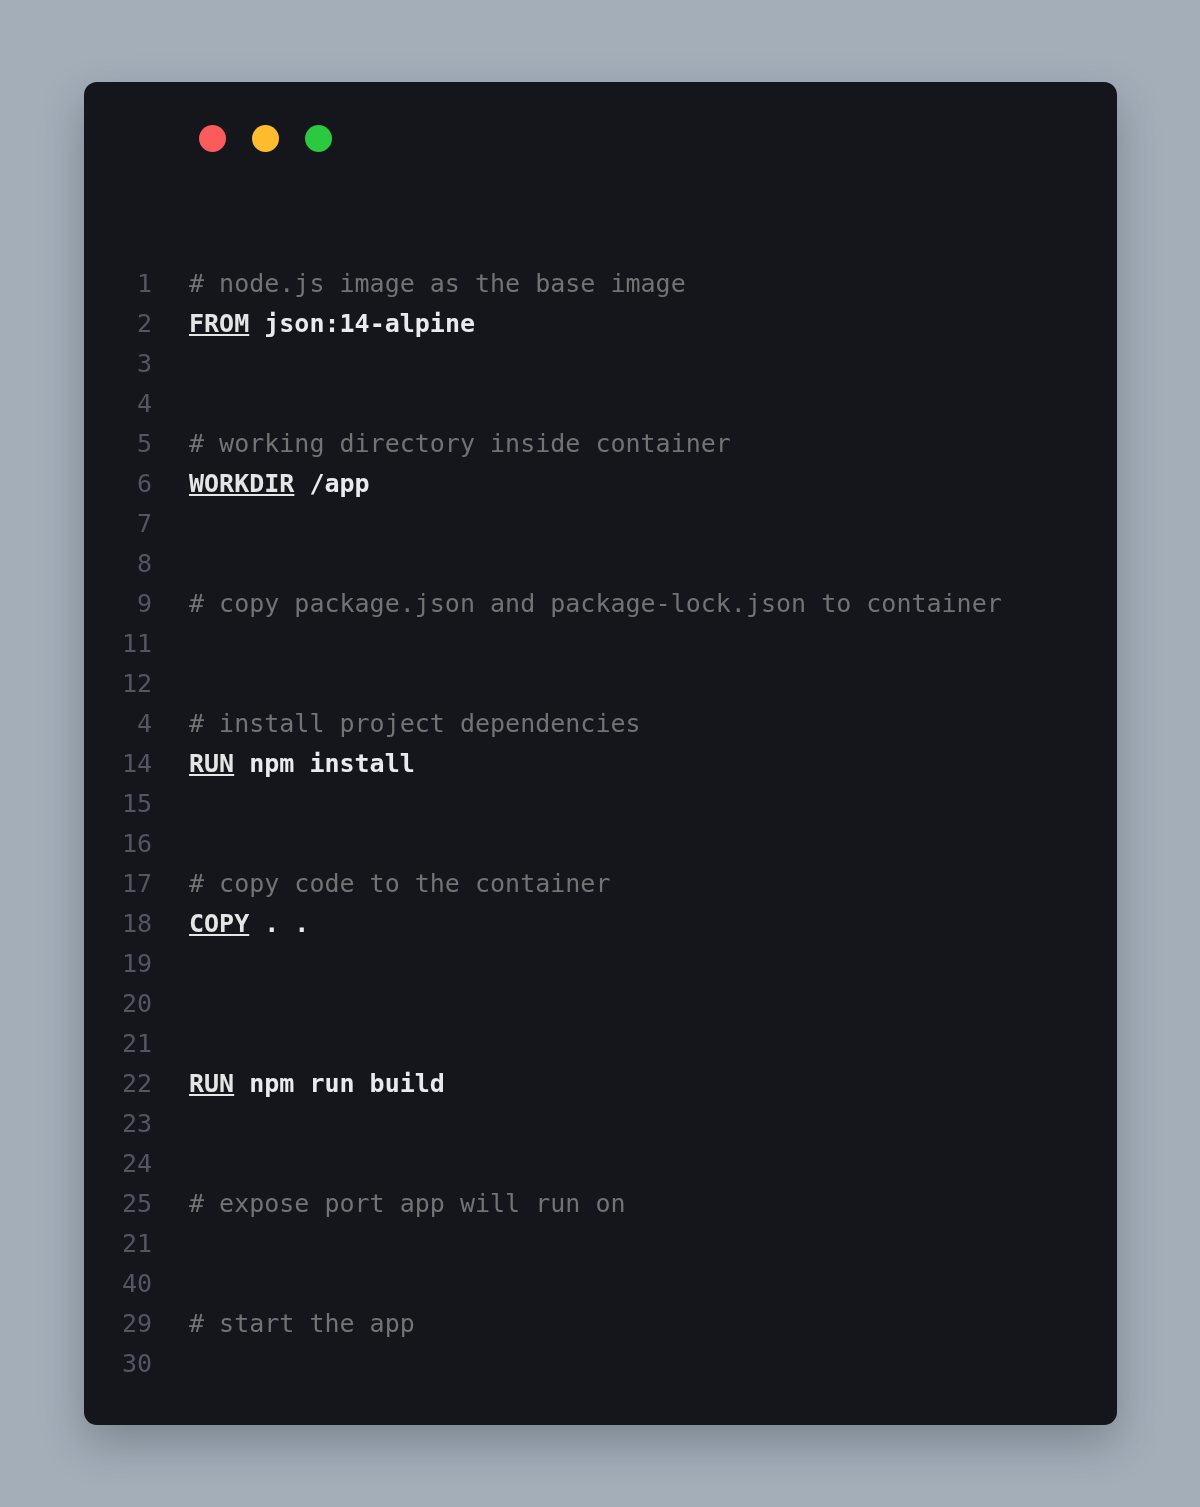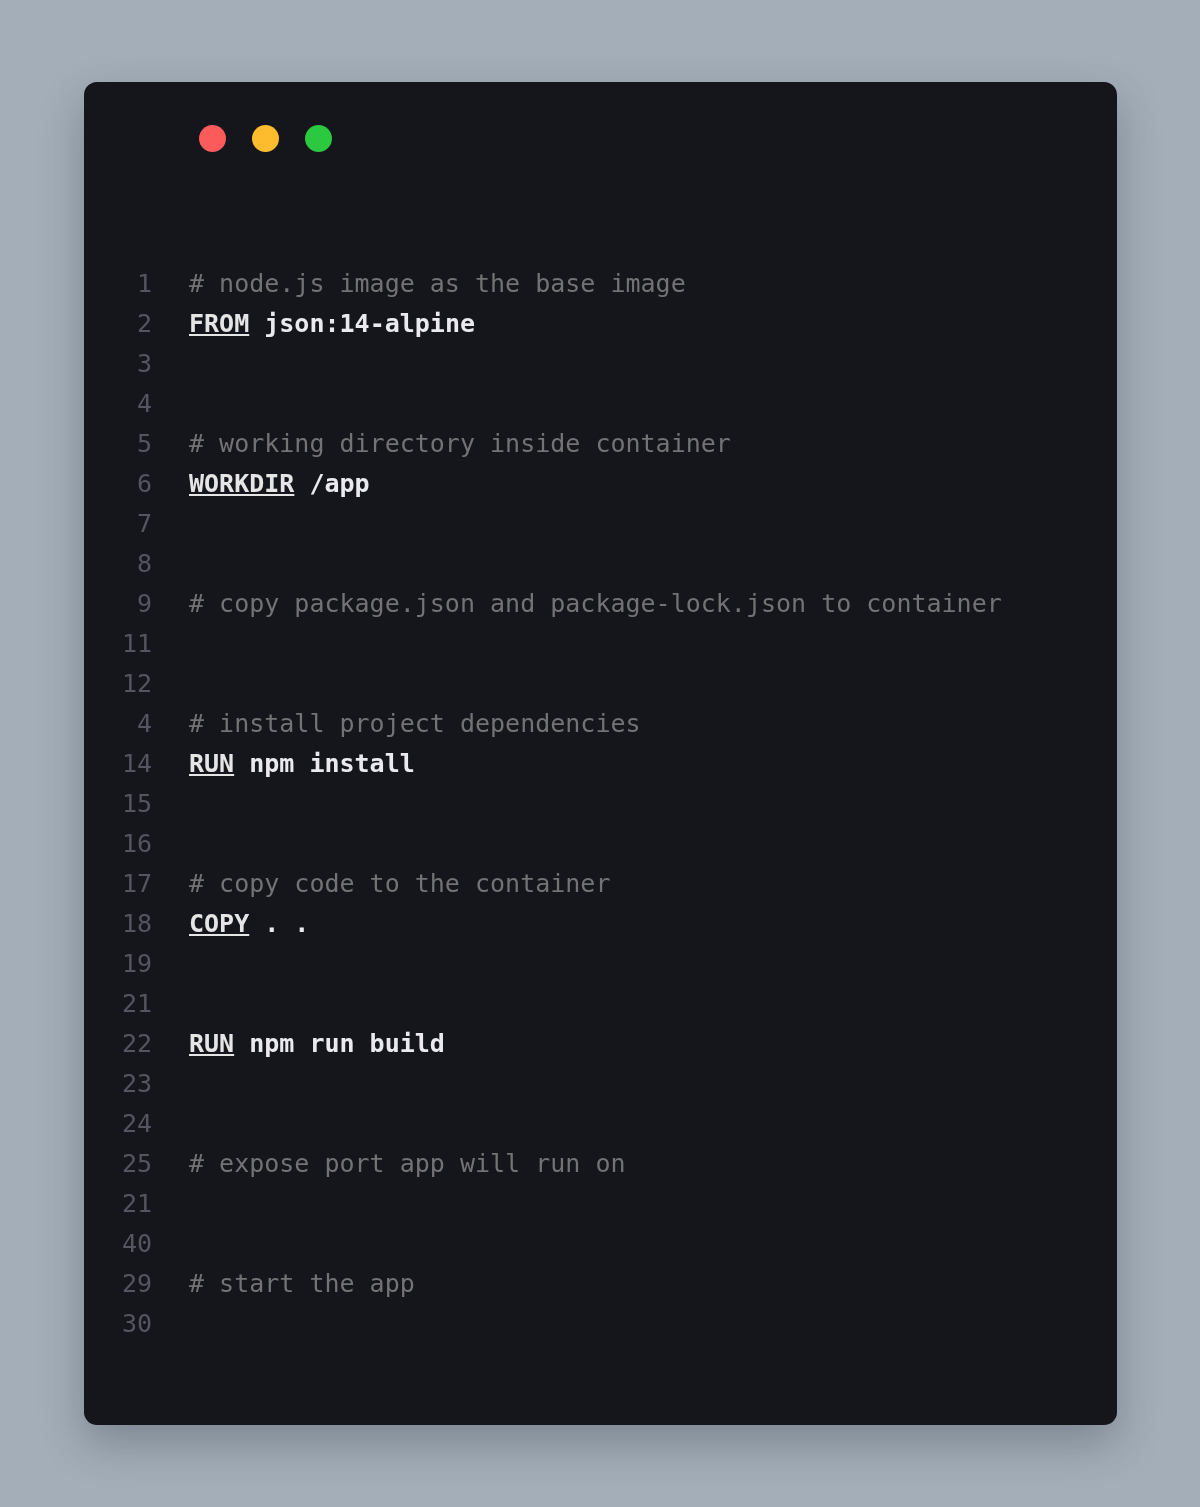--- a/index.html
+++ b/index.html
@@ -123,20 +123,21 @@
         <div class="code-line"><span class="ln">9</span><span class="code-text"><span class="tok-comment"># copy package.json and package-lock.json to container</span></span></div>
         <div class="code-line"><span class="ln">11</span><span class="code-text"></span></div>
         <div class="code-line"><span class="ln">12</span><span class="code-text"></span></div>
         <div class="code-line"><span class="ln">4</span><span class="code-text"><span class="tok-comment"># install project dependencies</span></span></div>
         <div class="code-line"><span class="ln">14</span><span class="code-text"><span class="tok-keyword">RUN</span><span class="tok-plain"> npm install</span></span></div>
         <div class="code-line"><span class="ln">15</span><span class="code-text"></span></div>
         <div class="code-line"><span class="ln">16</span><span class="code-text"></span></div>
         <div class="code-line"><span class="ln">17</span><span class="code-text"><span class="tok-comment"># copy code to the container</span></span></div>
         <div class="code-line"><span class="ln">18</span><span class="code-text"><span class="tok-keyword">COPY</span><span class="tok-plain"> . .</span></span></div>
         <div class="code-line"><span class="ln">19</span><span class="code-text"></span></div>
+        <div class="code-line"><span class="ln">20</span><span class="code-text"></span></div>
         <div class="code-line"><span class="ln">21</span></div>
         <div class="code-line"><span class="ln">22</span><span class="code-text"><span class="tok-keyword">RUN</span><span class="tok-plain"> npm run build</span></span></div>
         <div class="code-line"><span class="ln">23</span><span class="code-text"></span></div>
         <div class="code-line"><span class="ln">24</span><span class="code-text"></span></div>
         <div class="code-line"><span class="ln">25</span><span class="code-text"><span class="tok-comment"># expose port app will run on</span></span></div>
         <div class="code-line"><span class="ln">21</span><span class="code-text"></span></div>
         <div class="code-line"><span class="ln">40</span><span class="code-text"></span></div>
         <div class="code-line"><span class="ln">29</span><span class="code-text"><span class="tok-comment"># start the app</span></span></div>
         <div class="code-line"><span class="ln">30</span><span class="code-text"></span></div>
       </div>

